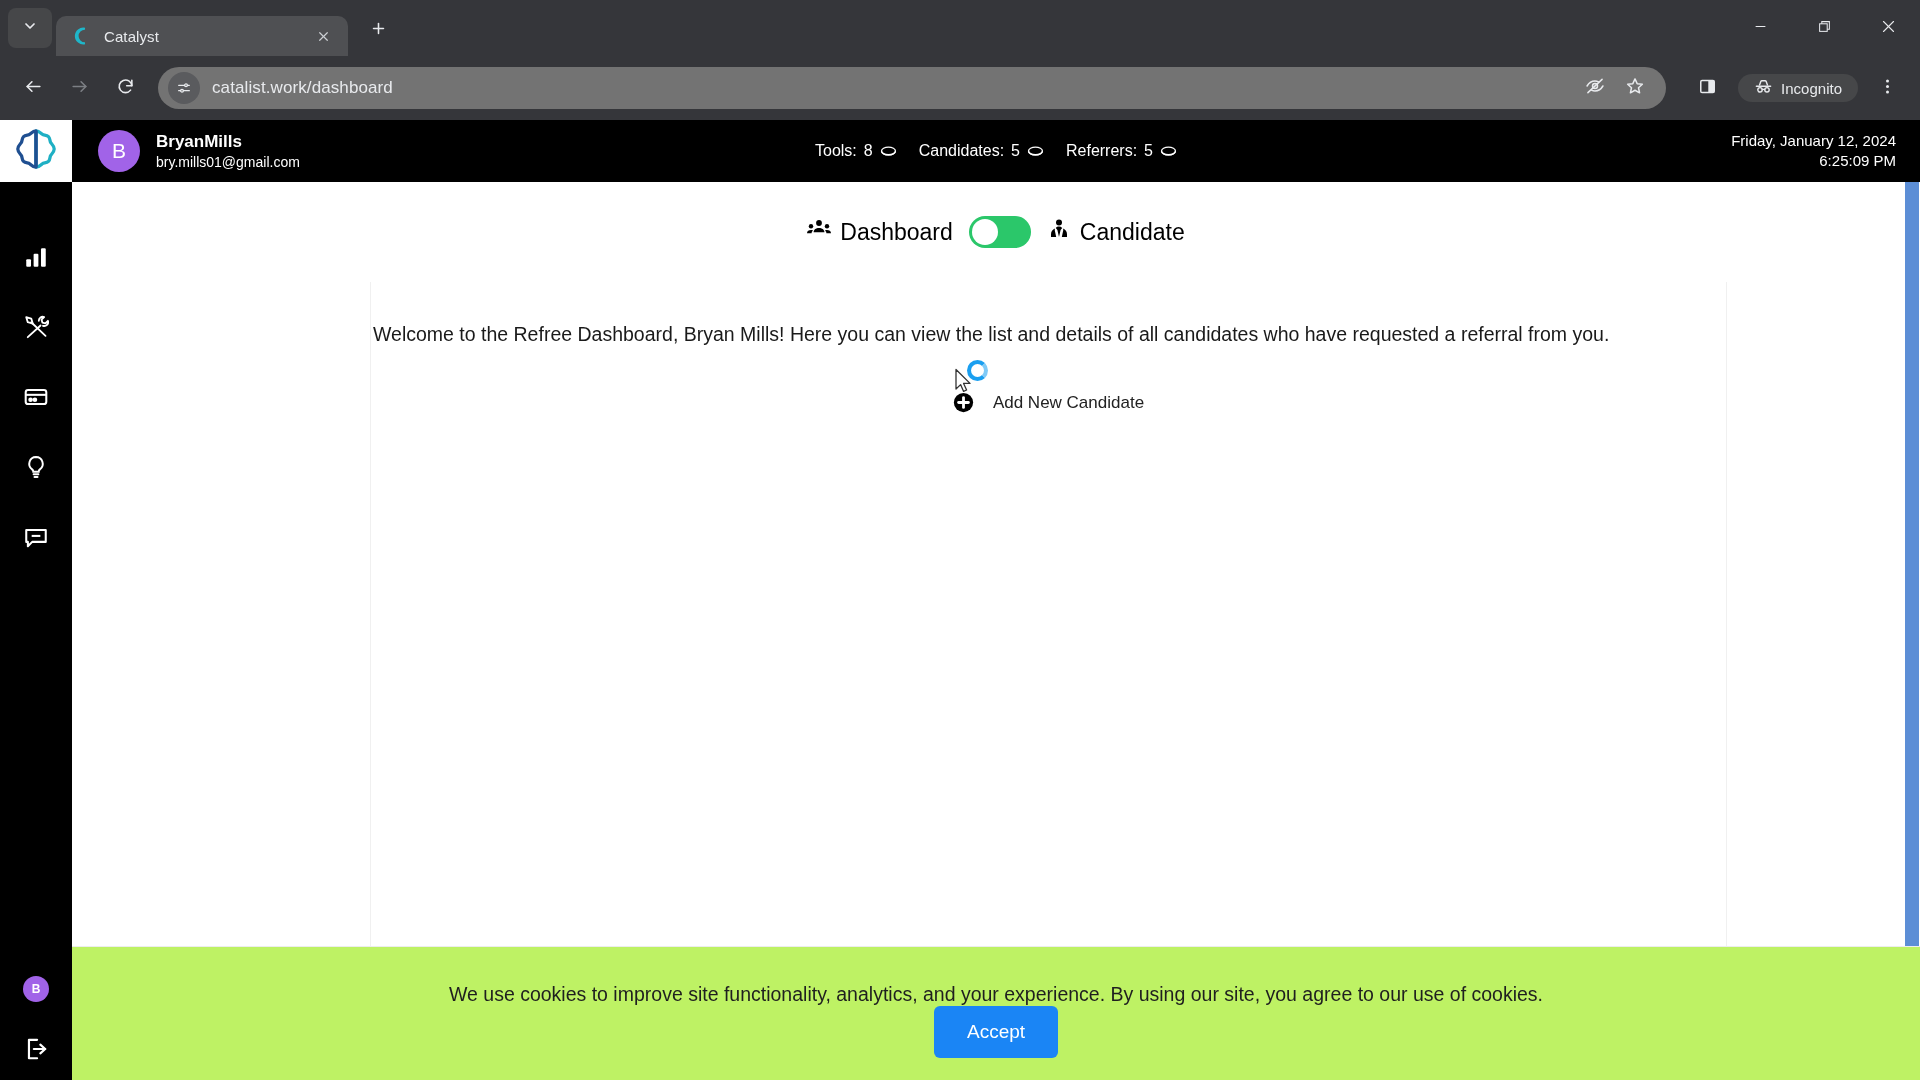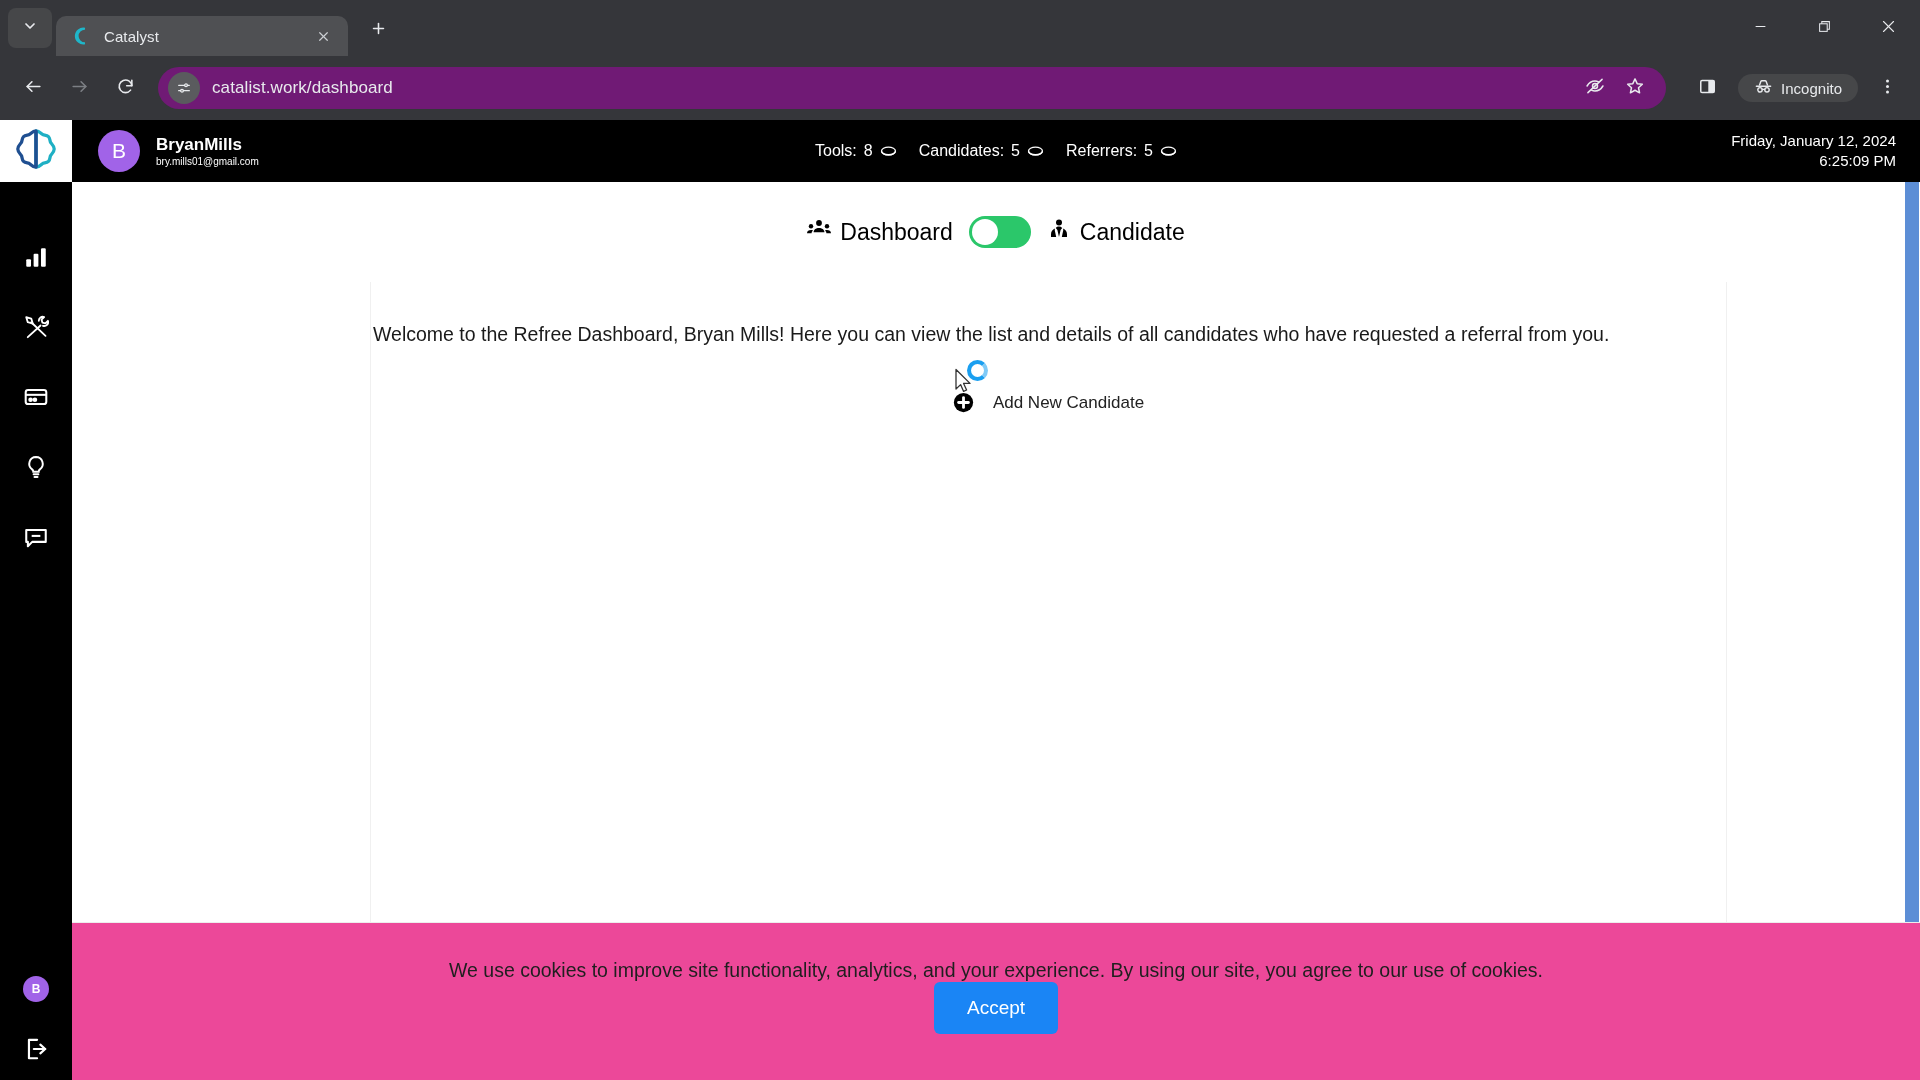--- a/index.html
+++ b/index.html
@@ -55,21 +55,21 @@
     padding:0 12px; gap:4px;
   }
   .tb-btn {
     width:42px; height:42px; border-radius:50%; display:flex; align-items:center;
     justify-content:center; color:#e8eaed; flex:0 0 42px;
   }
   .tb-btn.disabled { color:#7c7f84; }
   .tb-btn svg { width:19px; height:19px; }
 
   .omnibox {
-    flex:1; height:42px; background:#701a75; border-radius:22px; margin:0 10px 0 8px;
+    flex:1; height:42px; background:#737373; border-radius:22px; margin:0 10px 0 8px;
     display:flex; align-items:center; padding:0 14px 0 10px; gap:12px; min-width:0;
   }
   .omni-icon {
     width:32px; height:32px; border-radius:50%; background:#5a5b5e;
     display:flex; align-items:center; justify-content:center; color:#e8eaed; flex:0 0 32px;
   }
   .omni-icon svg { width:16px; height:16px; }
   .omni-url {
     flex:1; color:#e8eaed; font-size:17px; white-space:nowrap; overflow:hidden;
     text-overflow:ellipsis; letter-spacing:.1px;
@@ -120,21 +120,21 @@
   .appbar {
     height:62px; flex:0 0 62px; background:#000; color:#fff; display:flex;
     align-items:center; padding:0 24px 0 26px; position:relative;
   }
   .user { display:flex; align-items:center; gap:16px; }
   .user-avatar {
     width:42px; height:42px; border-radius:50%; background:#a163e8; color:#fff;
     display:flex; align-items:center; justify-content:center; font-size:21px;
   }
   .user-name { font-size:17px; font-weight:bold; line-height:1.25; }
-  .user-email { font-size:10px; line-height:1.3; }
+  .user-email { font-size:14px; line-height:1.3; }
 
   .stats {
     position:absolute; left:50%; top:50%; transform:translate(-50%,-50%);
     display:flex; align-items:center; gap:22px; font-size:16px; white-space:nowrap;
   }
   .stat { display:flex; align-items:center; gap:7px; }
   .coin {
     width:17px; height:13px; display:inline-block;
   }
 
@@ -186,21 +186,21 @@
   }
   .cursor { position:absolute; left:calc(50% - 95px); top:-24px; width:20px; height:28px; }
 
   .empty-state {
     margin-top:124px; text-align:center; font-size:24px; color:#9b9b9b;
     letter-spacing:.2px;
   }
 
   
   .cookie {
-    position:absolute; left:0; right:0; bottom:0; height:158px; background:#ec4899;
+    position:absolute; left:0; right:0; bottom:0; height:134px; background:#bef264;
     border-top:1px solid #ededed; display:flex; flex-direction:column;
     align-items:center; justify-content:flex-start; padding-top:36px; z-index:5;
   }
   .cookie-text { font-size:19.5px; color:#1f1f1f; }
   .accept-btn {
     background:#1a85f5; color:#fff; border:none; border-radius:6px;
     width:124px; height:52px; font-size:19px; font-family:"Liberation Sans", sans-serif;
     cursor:pointer;
   }
 

